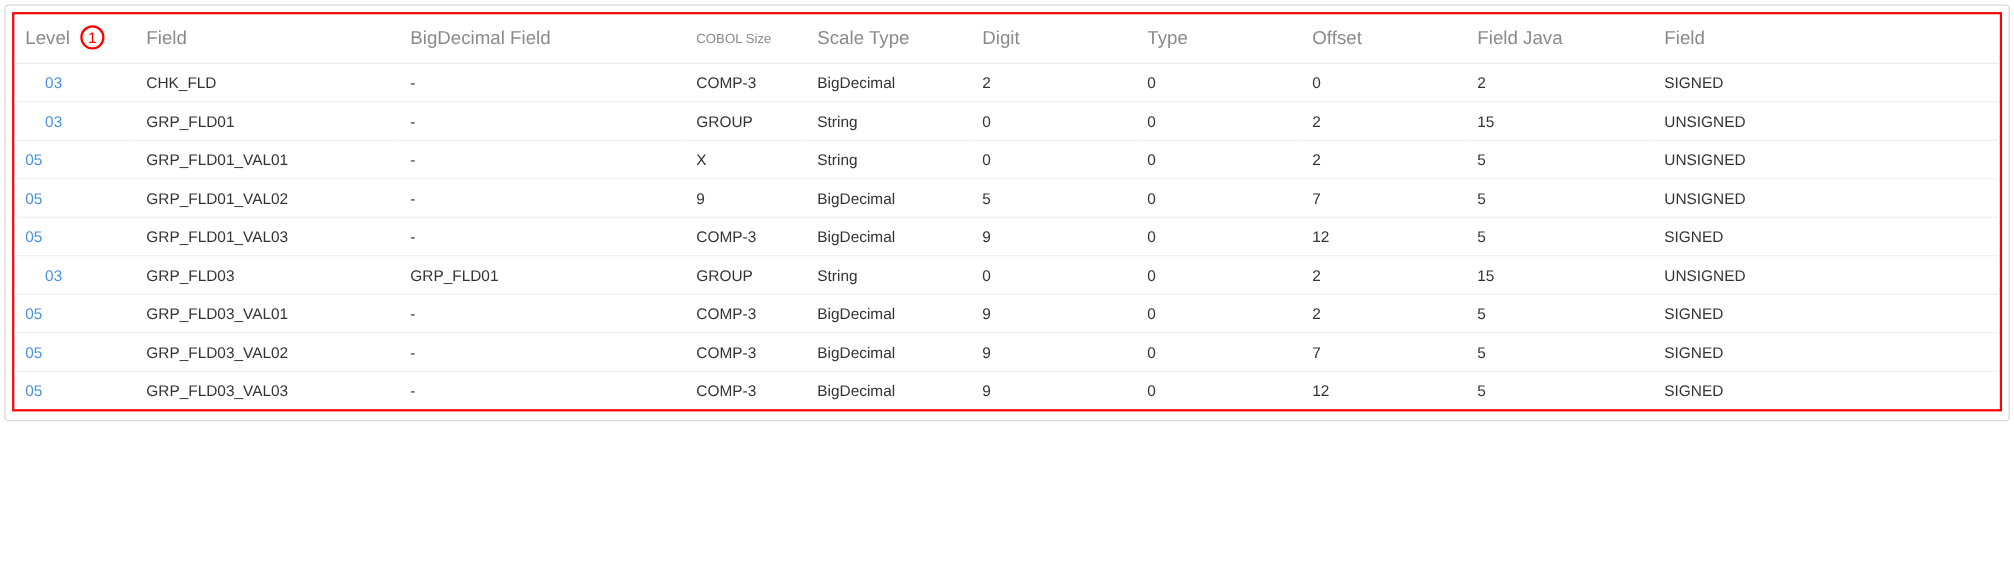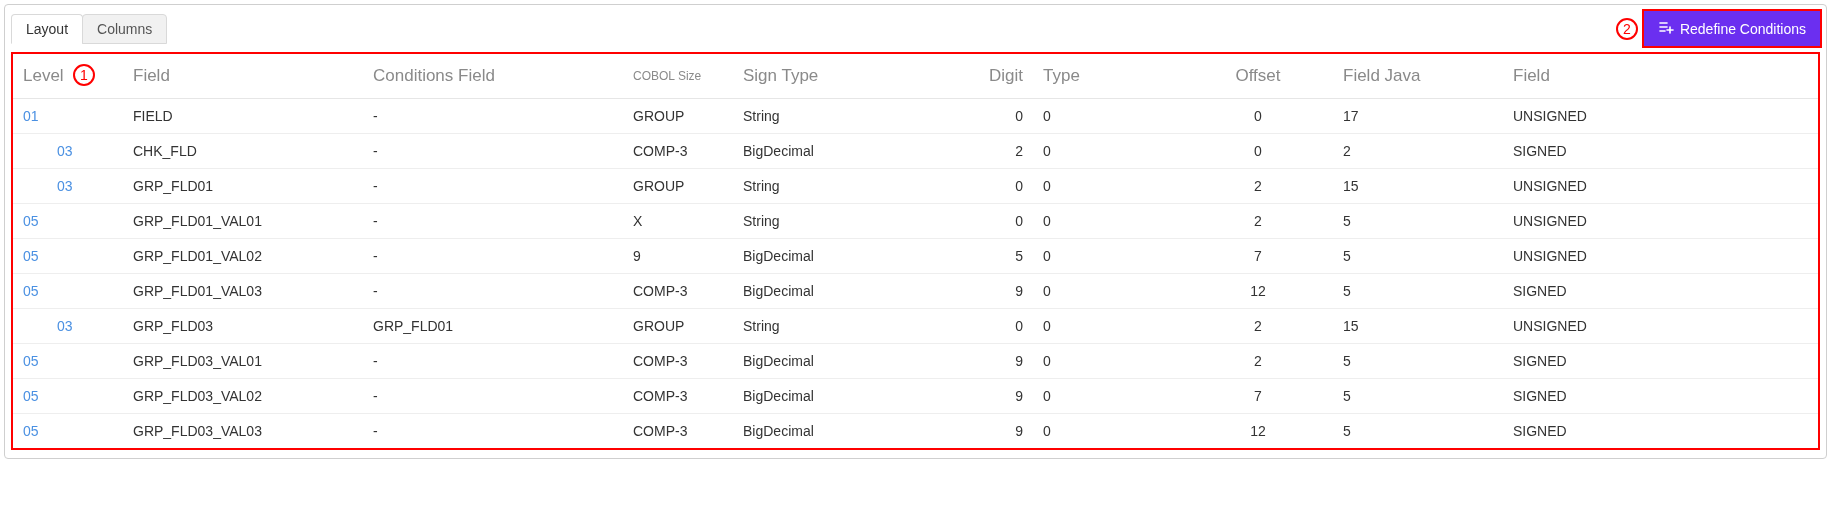--- a/index.html
+++ b/index.html
@@ -114,92 +114,59 @@
     border-bottom: 1px solid #eee;
     color: #333;
     font-size: 14px;
     white-space: nowrap;
   }
   tbody tr:last-child td { border-bottom: none; }
   .lvl {
     color: #4a90e2;
   }
   .lvl.i0 { padding-left: 10px; }
-  .lvl.i1 { padding-left: 44px; }
+  .lvl.i1 { padding-left: 28px; }
   .lvl.i2 { }
   th.col-level, td.col-level { width: 110px; }
   th.col-field, td.col-field { width: 240px; }
   th.col-redef, td.col-redef { width: 260px; }
   th.col-cobol, td.col-cobol { width: 110px; font-size: 12px; }
   td.col-cobol { font-size: 14px; }
   th.col-java,  td.col-java  { width: 150px; }
-  th.col-digit, td.col-digit { width: 150px; text-align: right; }
+  th.col-digit, td.col-digit { width: 150px; }
   th.col-scale, td.col-scale { width: 150px; }
-  th.col-offset,td.col-offset{ width: 150px; text-align: center; }
+  th.col-offset,td.col-offset{ width: 150px; }
   th.col-size,  td.col-size  { width: 170px; }
   th.col-sign,  td.col-sign  { width: auto; }
 </style>
 </head>
 <body>
 
 <div class="panel">
 
-  <div class="topbar">
-    <div class="tabs">
-      <div class="tab active">Layout</div>
-      <div class="tab">Columns</div>
-    </div>
-    <div class="redefine-wrap">
-      <span class="callout-2">2</span>
-      <button class="redefine-btn">
-        <span>
-          <svg viewBox="0 0 16 16" fill="none" stroke="#fff" stroke-width="1.6" stroke-linecap="round">
-            <line x1="2" y1="4" x2="9" y2="4"></line>
-            <line x1="2" y1="8" x2="9" y2="8"></line>
-            <line x1="2" y1="12" x2="7" y2="12"></line>
-            <line x1="12" y1="8" x2="12" y2="14"></line>
-            <line x1="9" y1="11" x2="15" y2="11"></line>
-          </svg>
-        </span>
-        <span>Redefine Conditions</span>
-      </button>
-    </div>
-  </div>
 
   <div class="table-wrap">
     <span class="callout-1">1</span>
     <table>
       <thead>
         <tr>
           <th class="col-level">Level</th>
           <th class="col-field">Field</th>
-          <th class="col-redef">Conditions Field</th>
+          <th class="col-redef">BigDecimal Field</th>
           <th class="col-cobol">COBOL Size</th>
-          <th class="col-java">Sign Type</th>
+          <th class="col-java">Scale Type</th>
           <th class="col-digit">Digit</th>
           <th class="col-scale">Type</th>
           <th class="col-offset">Offset</th>
           <th class="col-size">Field Java</th>
           <th class="col-sign">Field</th>
         </tr>
       </thead>
       <tbody id="tbody">
 
-      <tr>
-            <td class="col-level lvl i0">01</td>
-            <td class="col-field">FIELD</td>
-            <td class="col-redef">-</td>
-            <td class="col-cobol">GROUP</td>
-            <td class="col-java">String</td>
-            <td class="col-digit">0</td>
-            <td class="col-scale">0</td>
-            <td class="col-offset">0</td>
-            <td class="col-size">17</td>
-            <td class="col-sign">UNSIGNED</td>
-          </tr>
           <tr>
             <td class="col-level lvl i1">03</td>
             <td class="col-field">CHK_FLD</td>
             <td class="col-redef">-</td>
             <td class="col-cobol">COMP-3</td>
             <td class="col-java">BigDecimal</td>
             <td class="col-digit">2</td>
             <td class="col-scale">0</td>
             <td class="col-offset">0</td>
             <td class="col-size">2</td>

